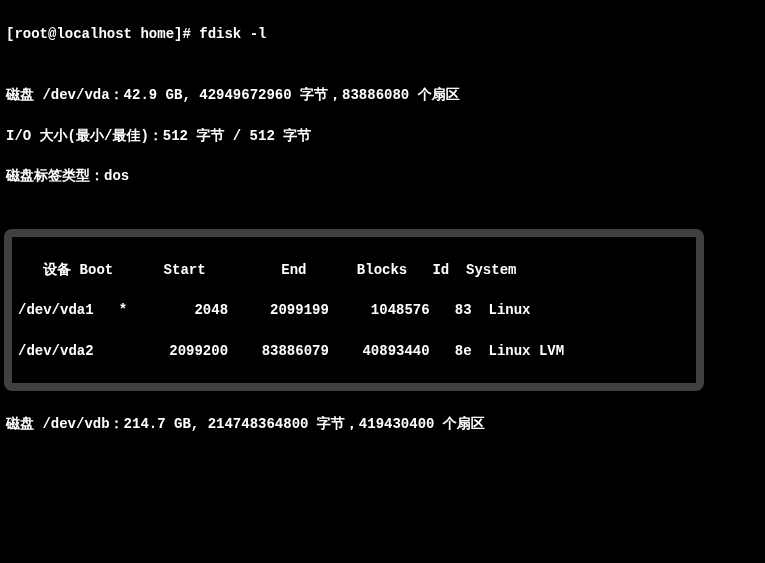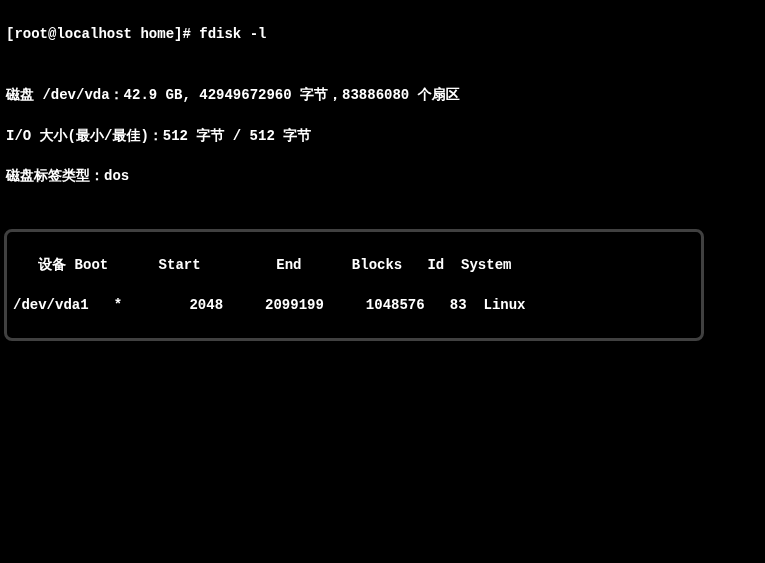--- a/index.html
+++ b/index.html
@@ -19,21 +19,21 @@
       overflow: hidden;
     }
     .term {
       white-space: pre;
     }
     .line {
       display: block;
       font-weight: bold;
     }
     .highlight-box {
-      border: 3px solid #404040;
+      border: 8px solid #404040;
       border-radius: 8px;
       padding: 2px 6px;
       margin: 2px -2px;
       display: inline-block;
       min-width: 700px;
     }
     .highlight-box .line {
       
     }
   </style>
@@ -43,22 +43,24 @@
 <div class="term">
 <span class="line">[root@localhost home]# fdisk -l</span>
 <span class="line"></span>
 <span class="line">磁盘 /dev/vda：42.9 GB, 42949672960 字节，83886080 个扇区</span>
 <span class="line">I/O 大小(最小/最佳)：512 字节 / 512 字节</span>
 <span class="line">磁盘标签类型：dos</span>
 <span class="line"></span>
 <div class="highlight-box">
 <span class="line">   设备 Boot      Start         End      Blocks   Id  System</span>
 <span class="line">/dev/vda1   *        2048     2099199     1048576   83  Linux</span>
+<span class="line">/dev/vda2         2099200    83886079    40893440   8e  Linux LVM</span>
 </div>
 <span class="line"></span>
+<span class="line">磁盘 /dev/vdb：214.7 GB, 214748364800 字节，419430400 个扇区</span>
 
 
 
 <span class="line"></span>
 <span class="line"></span>
 
 
 
 
 <span class="line"></span>

